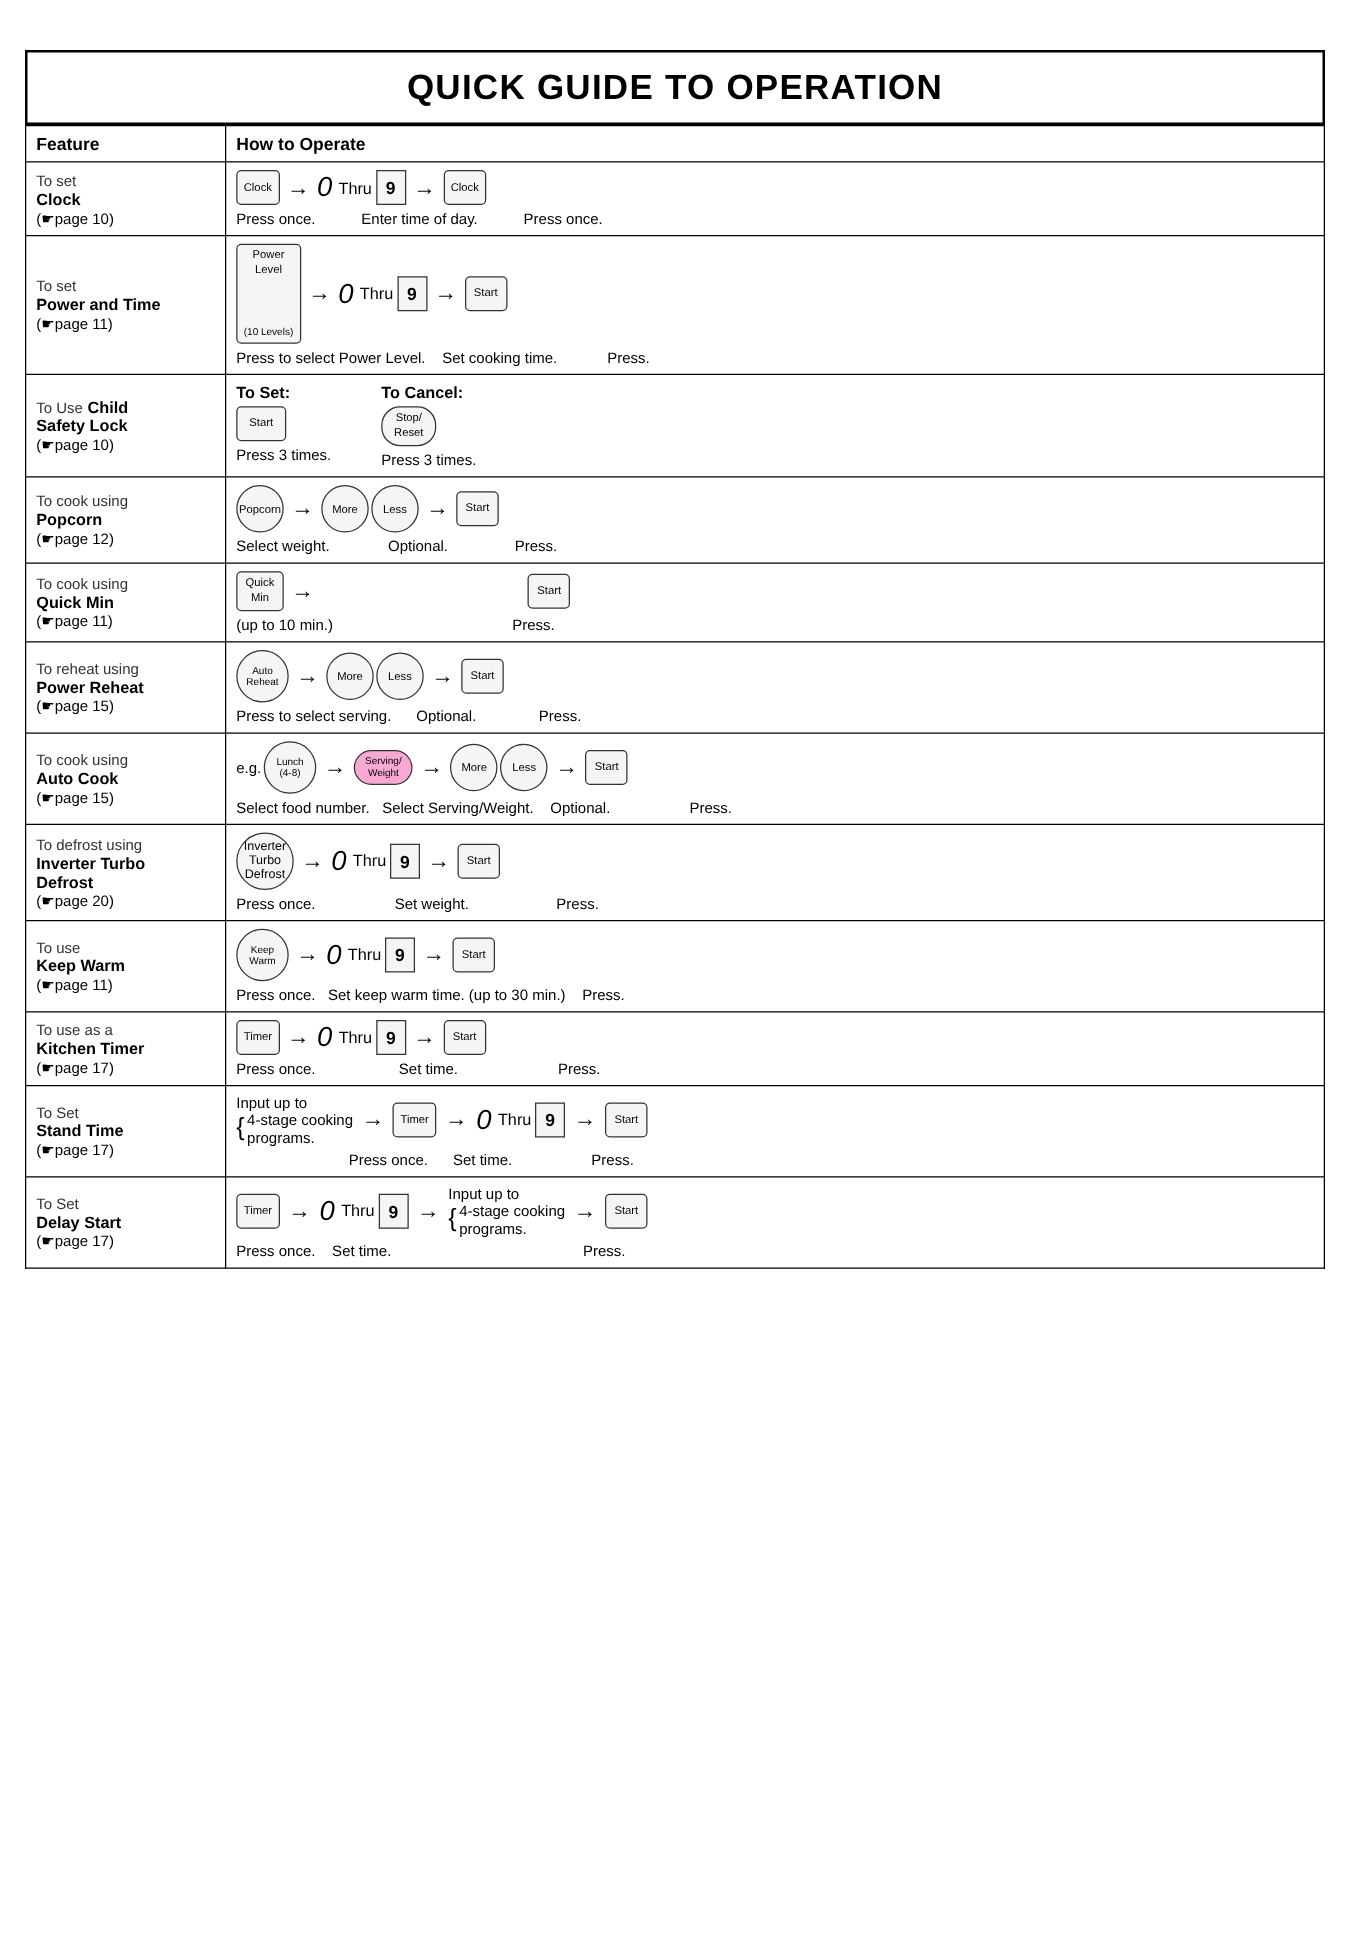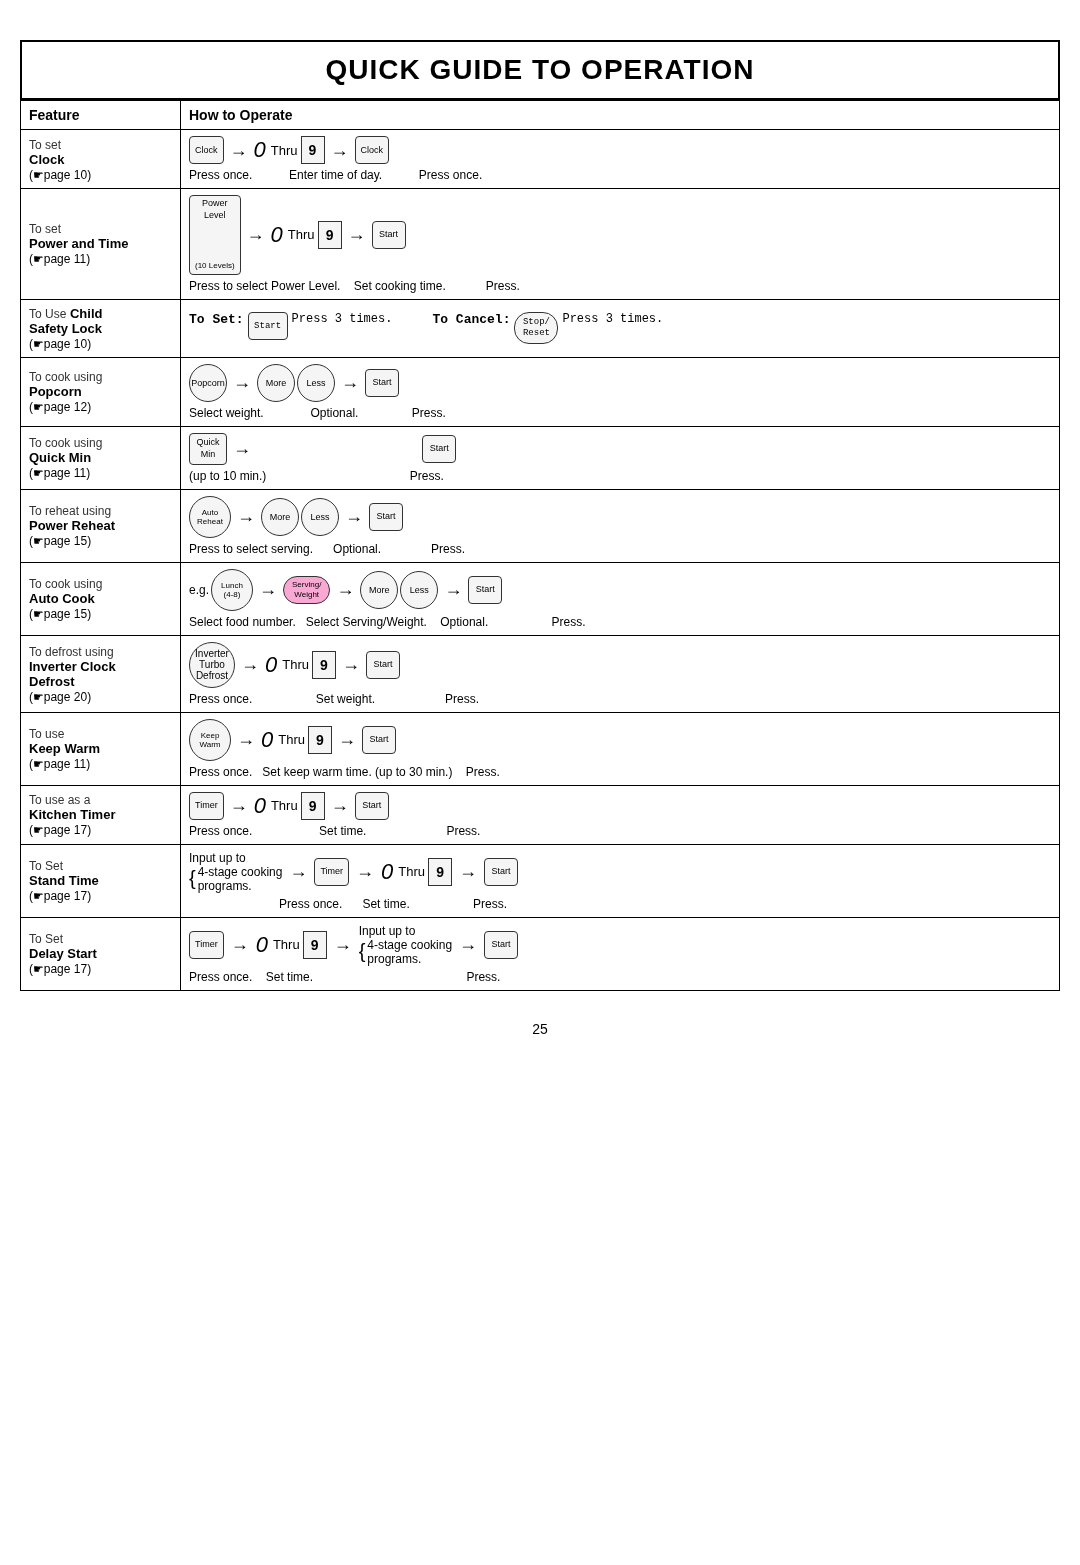--- a/index.html
+++ b/index.html
@@ -136,23 +136,22 @@
       flex-wrap: wrap;
       gap: 2px;
     }
     .child-safety-row {
       display: flex;
       gap: 40px;
       align-items: flex-start;
     }
     .child-safety-col {
       display: flex;
-      flex-direction: row;
+      flex-direction: column;
       gap: 4px;
-      font-family: Liberation Mono, monospace;
     }
     .text-small {
       font-size: 12px;
     }
     .page-num {
       text-align: center;
       margin-top: 30px;
       font-size: 14px;
     }
     .sub-row {
@@ -346,21 +345,21 @@
           </div>
           <div class="sub-row" style="margin-top:4px;">
             Select food number. &nbsp; Select Serving/Weight. &nbsp;&nbsp; Optional. &nbsp;&nbsp;&nbsp;&nbsp;&nbsp;&nbsp;&nbsp;&nbsp;&nbsp;&nbsp;&nbsp;&nbsp;&nbsp;&nbsp;&nbsp;&nbsp;&nbsp; Press.
           </div>
         </td>
       </tr>
 
       <tr>
         <td class="feature-col">
           <span class="row-label">To defrost using</span><br>
-          <span class="feature-name">Inverter Clock</span><br>
+          <span class="feature-name">Inverter Turbo</span><br>
           <span class="feature-name">Defrost</span><br>
           <span class="page-ref">(☛page 20)</span>
         </td>
         <td class="how-col">
           <div class="how-row">
             <div class="btn-round" style="font-size:10px; width:46px; height:46px; text-align:center;">Inverter<br>Turbo<br>Defrost</div>
             <span class="arrow">→</span>
             <span class="zero-nine">
               <span class="big-zero"><i>0</i></span>
               <span class="thru-text">Thru</span>
@@ -483,14 +482,13 @@
           </div>
           <div class="sub-row" style="margin-top:4px;">
             Press once. &nbsp;&nbsp; Set time. &nbsp;&nbsp;&nbsp;&nbsp;&nbsp;&nbsp;&nbsp;&nbsp;&nbsp;&nbsp;&nbsp;&nbsp;&nbsp;&nbsp;&nbsp;&nbsp;&nbsp;&nbsp;&nbsp;&nbsp;&nbsp;&nbsp;&nbsp;&nbsp;&nbsp;&nbsp;&nbsp;&nbsp;&nbsp;&nbsp;&nbsp;&nbsp;&nbsp;&nbsp;&nbsp;&nbsp;&nbsp;&nbsp;&nbsp;&nbsp;&nbsp;&nbsp;&nbsp;&nbsp; Press.
           </div>
         </td>
       </tr>
 
     </tbody>
   </table>
 
-  <div class="page-num">25</div>
 </div>
 
 </body></html>

